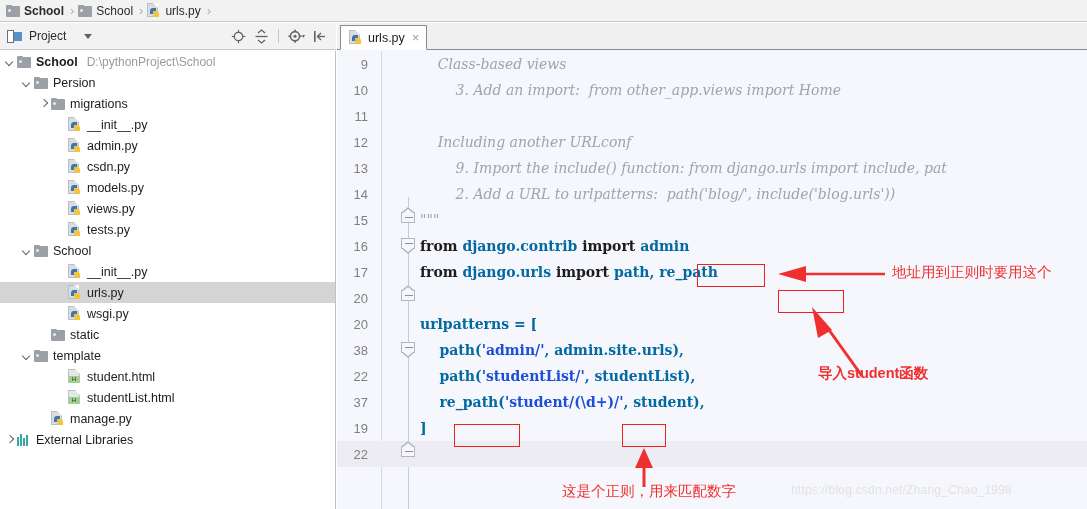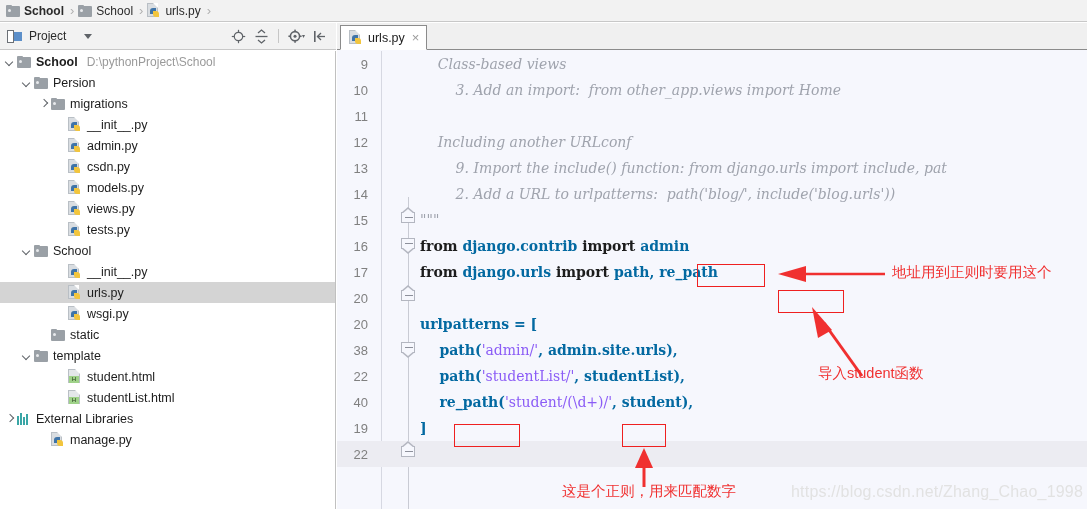--- a/index.html
+++ b/index.html
@@ -254,21 +254,21 @@
   }
   .line .code {
     margin-left: 43px; color: #1c1c1c;
     font-family: "DejaVu Serif", serif;
     font-size: 14px;
   }
   .line.cur { background: #ececf2; }
 
   .doc { color: #9fa3ad; font-style: italic; }
   .kw  { color: #1c1c1c; font-weight: bold; }
-  .str { color: #8b5cf6; font-weight: normal; }
+  .str { color: #1d4ed8; font-weight: bold; }
   .plain { color: #0369a1; font-weight: bold; }
 
   
   .fm {
     position: absolute; width: 14px; height: 11px;
     border: 1px solid #b3b6c0; background: #f6f7fd;
   }
   .fm .minus {
     position: absolute; left: 3px; top: 4px; width: 8px; height: 1px;
     background: #8d909b;
@@ -312,21 +312,21 @@
     position: absolute;
     color: #f03030;
     font-family: "Liberation Sans", sans-serif;
     font-size: 14.5px;
     white-space: nowrap;
   }
   .watermark {
     position: absolute;
     color: #e2e2e2;
     font-family: "Liberation Sans", sans-serif;
-    font-size: 16px;
+    font-size: 12px;
     white-space: nowrap;
     letter-spacing: 0.2px;
   }
   svg.anno-svg {
     position: absolute; left: 0; top: 0;
     width: 1087px; height: 509px;
     pointer-events: none;
   }
 </style>
 </head>
@@ -605,44 +605,44 @@
         <span class="icowrap">
           <span class="ico-html">
             <span class="page"></span>
             <span class="fold"></span>
             <span class="tag">H</span>
           </span>
         </span>
         <span class="lbl">studentList.html</span>
       </div>
       <div class="node">
+        <span style="flex: 0 0 auto; width: 38px; height: 1px;"></span>
+        <span class="arrow"></span>
+        <span class="icowrap">
+          <span class="ico-py">
+            <span class="page"></span>
+            <span class="fold"></span>
+            <span class="snake-b"></span>
+            <span class="snake-y"></span>
+          </span>
+        </span>
+        <span class="lbl">manage.py</span>
+      </div>
+      <div class="node">
         <span style="flex: 0 0 auto; width: 4px; height: 1px;"></span>
         <span class="arrow right"></span>
         <span class="icowrap">
           <span class="ico-lib">
             <i style="height:9px"></i>
             <i style="height:12px"></i>
             <i style="height:8px"></i>
             <i style="height:11px"></i>
           </span>
         </span>
         <span class="lbl">External Libraries</span>
-      </div>
-      <div class="node">
-        <span style="flex: 0 0 auto; width: 38px; height: 1px;"></span>
-        <span class="arrow"></span>
-        <span class="icowrap">
-          <span class="ico-py">
-            <span class="page"></span>
-            <span class="fold"></span>
-            <span class="snake-b"></span>
-            <span class="snake-y"></span>
-          </span>
-        </span>
-        <span class="lbl">manage.py</span>
       </div>
     </div>
 
   <div class="editor-area">
 
     <div class="tabbar">
       <div class="tab">
         <span class="ico-py">
           <span class="page"></span>
             <span class="fold"></span>
@@ -667,21 +667,21 @@
           <div class="line"><span class="num">12</span><span class="code"><span class="doc">    Including another URLconf</span></span></div>
           <div class="line"><span class="num">13</span><span class="code"><span class="doc">        9. Import the include() function: from django.urls import include, pat</span></span></div>
           <div class="line"><span class="num">14</span><span class="code"><span class="doc">        2. Add a URL to urlpatterns:  path('blog/', include('blog.urls'))</span></span></div>
           <div class="line"><span class="num">15</span><span class="code"><span class="doc">"""</span></span></div>
           <div class="line"><span class="num">16</span><span class="code"><span class="kw">from</span><span class="plain"> django.contrib </span><span class="kw">import</span><span class="plain"> admin</span></span></div>
           <div class="line"><span class="num">17</span><span class="code"><span class="kw">from</span><span class="plain"> django.urls </span><span class="kw">import</span><span class="plain"> path, re_path</span></span></div>
           <div class="line"><span class="num">20</span><span class="code"><span class="plain"></span></span></div>
           <div class="line"><span class="num">20</span><span class="code"><span class="plain">urlpatterns = [</span></span></div>
           <div class="line"><span class="num">38</span><span class="code"><span class="plain">    path(</span><span class="str">'admin/'</span><span class="plain">, admin.site.urls),</span></span></div>
           <div class="line"><span class="num">22</span><span class="code"><span class="plain">    path(</span><span class="str">'studentList/'</span><span class="plain">, studentList),</span></span></div>
-          <div class="line"><span class="num">40</span><span class="code"><span class="plain">    re_path(</span><span class="str">'student/(\d+)/'</span><span class="plain">, student),</span></span></div>
+          <div class="line"><span class="num">37</span><span class="code"><span class="plain">    re_path(</span><span class="str">'student/(\d+)/'</span><span class="plain">, student),</span></span></div>
           <div class="line"><span class="num">19</span><span class="code"><span class="plain">]</span></span></div>
           <div class="line cur"><span class="num">22</span><span class="code"><span class="plain"></span></span></div>
         </div>
 
       <div class="fm tri-up" style="left:64px; top:161px;">
           <span class="minus"></span>
         </div>
       <div class="fm tri-dn" style="left:64px; top:187px;">
           <span class="minus"></span>
         </div>
@@ -714,18 +714,18 @@
       <polygon points="812,307 832,330 818,338" fill="#f03030"></polygon>
     </g>
 
     <g>
       <path d="M 644,487 L 644,462" stroke="#f03030" stroke-width="3" fill="none"></path>
       <polygon points="644,448 653,468 635,468" fill="#f03030"></polygon>
     </g>
   </svg>
 
   <div class="anno-text" style="left:892px; top:263px;">地址用到正则时要用这个</div>
-  <div class="anno-text" style="left:818px; top:364px;">导入student函数</div>
+  <div class="anno-text" style="left:818px; top:364px;font-weight:bold;">导入student函数</div>
   <div class="anno-text" style="left:562px; top:482px;">这是个正则，用来匹配数字</div>
 
   <div class="watermark" style="left:791px; top:483px;">https://blog.csdn.net/Zhang_Chao_1998</div>
 
 </div>
 
 </body></html>

